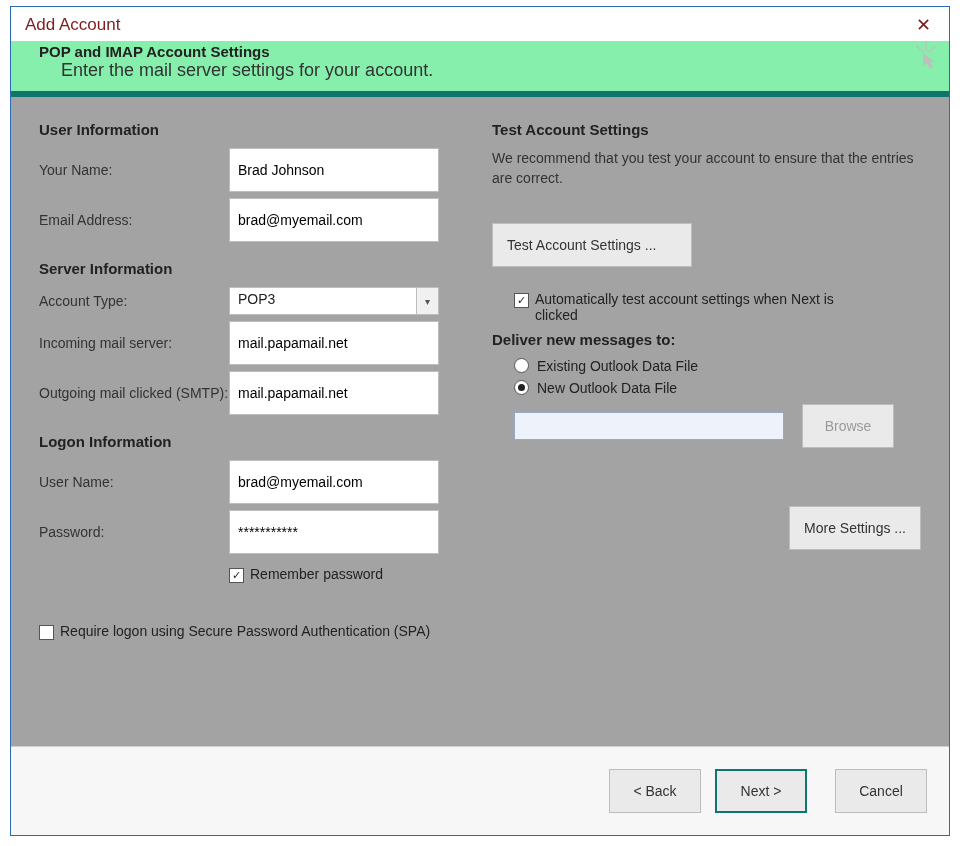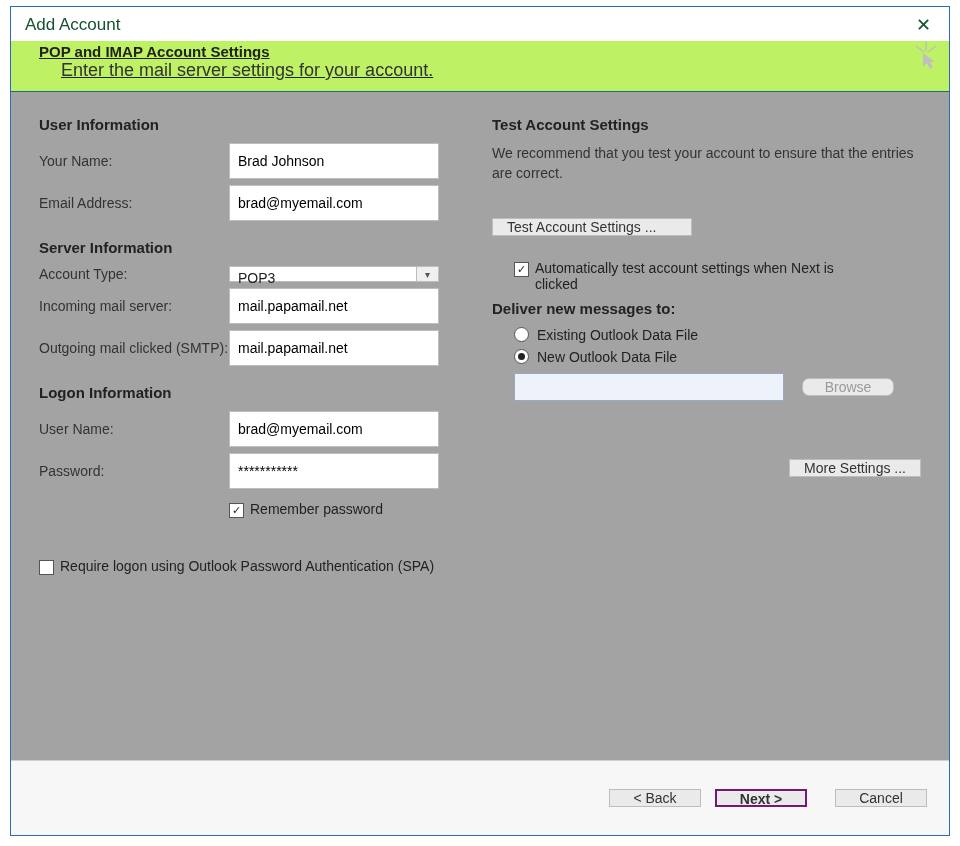--- a/index.html
+++ b/index.html
@@ -18,35 +18,34 @@
     display: flex;
     flex-direction: column;
     height: 830px;
   }
   .titlebar {
     display:flex;
     align-items:center;
     justify-content:space-between;
     padding: 8px 14px 6px 14px;
     font-size: 17px;
-    color: #14532d;
+    color: #7f1d1d;
   }
   .close-x {
     font-size: 18px;
     font-weight: 400;
     cursor: pointer;
     padding: 0 4px;
     line-height: 1;
   }
   .subheader {
     padding: 2px 14px 10px 14px;
-    border-bottom: 1px solid #0f766e;
+    border-bottom: 6px solid #0f766e;
     position: relative;
-    background: #bef264;
-    text-decoration: underline;
+    background: #86efac;
   }
   .subheader .subtitle {
     font-weight: 700;
     font-size: 15px;
     padding-left: 14px;
   }
   .subheader .subdesc {
     font-size: 18px;
     padding-left: 36px;
     color: #333;
@@ -77,31 +76,31 @@
   .row {
     display:flex;
     align-items:center;
     margin: 6px 0;
   }
   .row label.fld {
     width: 190px;
     color: #333;
   }
   .txt {
-    height: 36px;
+    height: 44px;
     border: 1px solid #bdbdbd;
     background:#fff;
     padding: 2px 8px;
     font-family: inherit;
     font-size: 14px;
     width: 210px;
   }
   .select-box {
     display:flex;
-    height:16px;
+    height:28px;
     border:1px solid #bdbdbd;
     background:#fff;
     width:210px;
   }
   .select-box .val {
     flex:1;
     padding:3px 8px;
   }
   .select-box .arrow {
     width:22px;
@@ -137,42 +136,42 @@
     margin:6px 0;
   }
   .radio .circ {
     width:15px;height:15px;border:1px solid #555;border-radius:50%;
     display:flex;align-items:center;justify-content:center;
     background:#fff;
     flex-shrink:0;
   }
   .radio .circ .dot { width:7px;height:7px;border-radius:50%;background:#222; }
   .btn {
-    height:18px;
+    height:44px;
     border:1px solid #bdbdbd;
     background:#eaeaea;
     padding:0 16px;
     font-family:inherit;
     font-size:14px;
     color:#333;
     cursor:pointer;
   }
-  .btn.disabled { color:#9a9a9a; cursor:default;border-radius:7px; }
-  .btn.primary { border:2px solid #701a75; background:#eaeaea;font-weight:bold; }
+  .btn.disabled { color:#9a9a9a; cursor:default; }
+  .btn.primary { border:2px solid #0f766e; background:#eaeaea; }
   .right-text { color:#333; line-height:1.45; }
   .existing-input {
     height:28px;
     border:1px solid #9aa8c8;
     background:#eef3fb;
     width:270px;
   }
   .footer {
     border-top:1px solid #d0d0d0;
     background:#f7f7f7;
-    padding: 28px 22px;
+    padding: 22px 22px;
     display:flex;
     justify-content:flex-end;
     gap:14px;
   }
   .footer .btn, .btn-wide { width:92px; text-align:center; }
   .more-row { display:flex; justify-content:flex-end; margin-top:58px; }
   .more-row .btn { padding:0 14px; }
   .spa-row { margin-top:34px; }
   .deliver-sub { margin-left:22px; }
   .browse-row { display:flex; align-items:center; gap:18px; margin-left:22px; margin-top:8px; }
@@ -248,21 +247,21 @@
 
       <div class="row" style="margin-left:190px;">
         <div class="chk">
           <div class="box">✓</div>
           <span>Remember password</span>
         </div>
       </div>
 
       <div class="chk spa-row">
         <div class="box unchecked">✓</div>
-        <span>Require logon using Outlook Password Authentication (SPA)</span>
+        <span>Require logon using Secure Password Authentication (SPA)</span>
       </div>
 
     </div>
 
     <div class="col">
 
       <div class="section-head">Test Account Settings</div>
       <div class="right-text" style="margin-bottom:34px">We recommend that you test your account to ensure that the entries are correct.</div>
 
       <button class="btn" style="width:200px;text-align:left;padding-left:14px">Test Account Settings ...</button>

